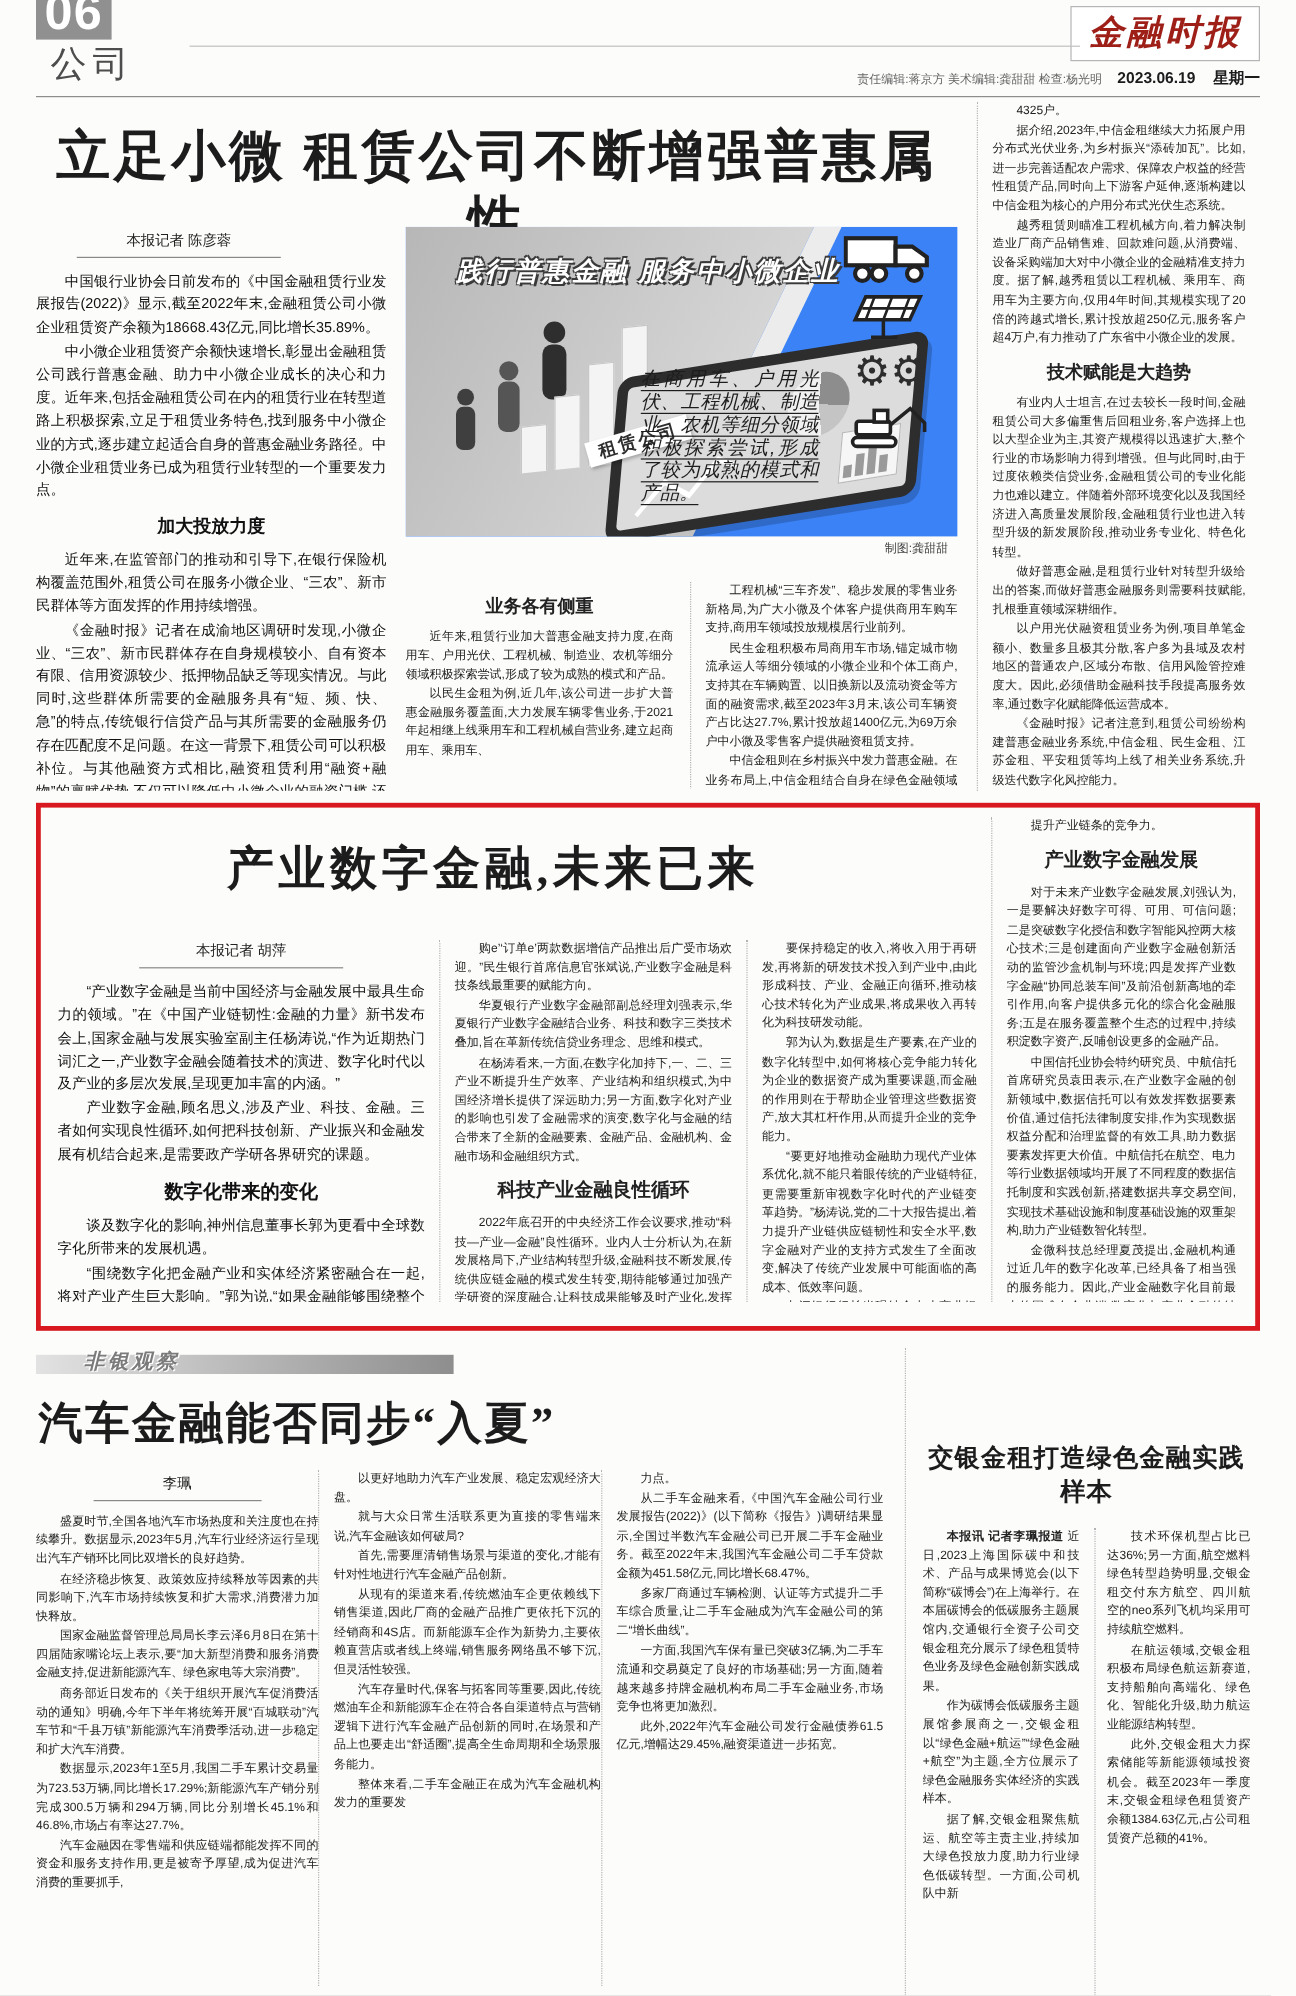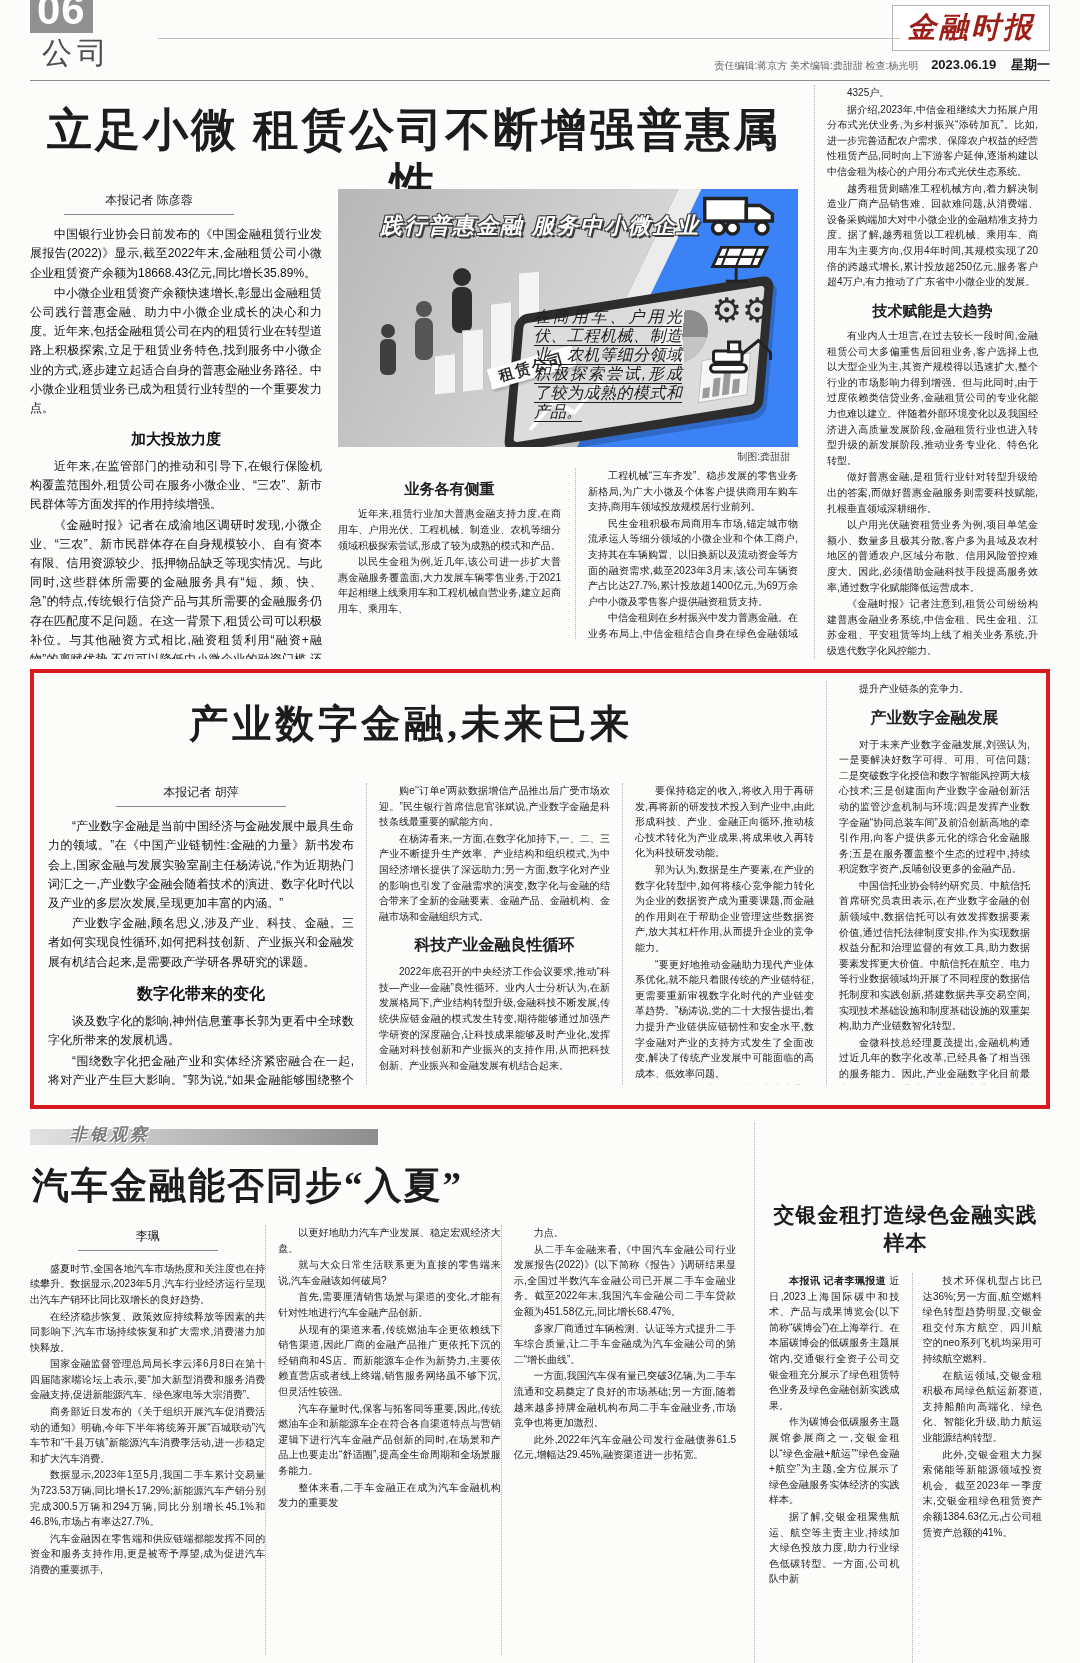--- a/index.html
+++ b/index.html
@@ -56,21 +56,21 @@
   .minibars{position:absolute;right:8px;bottom:10px;width:42px;height:34px;background:#f6f6f6;border:1px solid #bbb;
             display:flex;align-items:flex-end;gap:3px;padding:3px;}
   .minibars i{display:block;width:7px;background:#9a9a9a;}
   .ribbon{position:absolute;left:150px;top:168px;background:#fff;color:#2e2e2e;font-weight:bold;font-size:15px;
           padding:1px 10px;transform:rotate(-16deg);letter-spacing:2px;box-shadow:1px 2px 3px rgba(0,0,0,.25);}
   .icons{position:absolute;right:2px;top:4px;width:108px;display:flex;flex-direction:column;align-items:center;gap:6px;}
   .gear-glyph{font-size:34px;color:#2d2d2d;line-height:1;}
   .illus-caption{position:absolute;right:116px;bottom:26px;width:148px;font-family:Liberation Sans, sans-serif;
                  font-style:italic;font-size:16px;line-height:19px;color:#1d1d1d;text-align:justify;
                  text-decoration:underline;text-underline-offset:4px;margin-left:30px;}
-  .credit{text-align:right;font-size:10px;color:#444;margin:3px 8px 4px 0;}
+  .credit{text-align:right;font-size:10px;color:#444;margin:3px 8px 21px 0;}
   
   .feature{border:4px solid #d8191f;margin-top:10px;box-sizing:border-box;height:440px;
            display:grid;grid-template-columns:306px 244px 192px 204px;grid-template-rows:102px 302px;
            column-gap:12px;padding:8px 14px;grid-template-areas:"fh fh fh f4" "f1 f2 f3 f4";}
   .h2{grid-area:fh;font-family:"Liberation Serif","DejaVu Serif",serif;font-size:39px;font-weight:900;
       text-align:center;letter-spacing:4px;margin:16px 40px 0 0;}
   .fcol{overflow:hidden;}
   .f1{grid-area:f1;}
   .f1 .byline{width:170px;margin:0 auto 10px auto;}
   .f2{grid-area:f2;padding-left:12px;}
@@ -229,20 +229,21 @@
       <div>
           <div class="para">“产业数字金融是当前中国经济与金融发展中最具生命力的领域。”在《中国产业链韧性:金融的力量》新书发布会上,国家金融与发展实验室副主任杨涛说,“作为近期热门词汇之一,产业数字金融会随着技术的演进、数字化时代以及产业的多层次发展,呈现更加丰富的内涵。”</div>
           <div class="para">产业数字金融,顾名思义,涉及产业、科技、金融。三者如何实现良性循环,如何把科技创新、产业振兴和金融发展有机结合起来,是需要政产学研各界研究的课题。</div>
           <div class="subhead">数字化带来的变化</div>
           <div class="para">谈及数字化的影响,神州信息董事长郭为更看中全球数字化所带来的发展机遇。</div>
           <div class="para">“围绕数字化把金融产业和实体经济紧密融合在一起,将对产业产生巨大影响。”郭为说,“如果金融能够围绕整个产业链实现数字化,将对企业竞争力产生巨大影响;同时,数字化也能使金融风控模型和银行营销发生巨大变化。”</div>
         </div>
     </div>
     <div class="fcol f2 dot-l smalltxt">
         <div class="para">购e’‘订单e’两款数据增信产品推出后广受市场欢迎。”民生银行首席信息官张斌说,产业数字金融是科技条线最重要的赋能方向。</div>
+        <div class="para">华夏银行产业数字金融部副总经理刘强表示,华夏银行产业数字金融结合业务、科技和数字三类技术叠加,旨在革新传统信贷业务理念、思维和模式。</div>
         <div class="para">在杨涛看来,一方面,在数字化加持下,一、二、三产业不断提升生产效率、产业结构和组织模式,为中国经济增长提供了深远助力;另一方面,数字化对产业的影响也引发了金融需求的演变,数字化与金融的结合带来了全新的金融要素、金融产品、金融机构、金融市场和金融组织方式。</div>
         <div class="subhead">科技产业金融良性循环</div>
         <div class="para">2022年底召开的中央经济工作会议要求,推动“科技—产业—金融”良性循环。业内人士分析认为,在新发展格局下,产业结构转型升级,金融科技不断发展,传统供应链金融的模式发生转变,期待能够通过加强产学研资的深度融合,让科技成果能够及时产业化,发挥金融对科技创新和产业振兴的支持作用,从而把科技创新、产业振兴和金融发展有机结合起来。</div>
       </div>
     <div class="fcol f3 dot-l smalltxt">
         <div class="para">要保持稳定的收入,将收入用于再研发,再将新的研发技术投入到产业中,由此形成科技、产业、金融正向循环,推动核心技术转化为产业成果,将成果收入再转化为科技研发动能。</div>
         <div class="para">郭为认为,数据是生产要素,在产业的数字化转型中,如何将核心竞争能力转化为企业的数据资产成为重要课题,而金融的作用则在于帮助企业管理这些数据资产,放大其杠杆作用,从而提升企业的竞争能力。</div>
         <div class="para">“要更好地推动金融助力现代产业体系优化,就不能只着眼传统的产业链特征,更需要重新审视数字化时代的产业链变革趋势。”杨涛说,党的二十大报告提出,着力提升产业链供应链韧性和安全水平,数字金融对产业的支持方式发生了全面改变,解决了传统产业发展中可能面临的高成本、低效率问题。</div>
         <div class="para">九江银行行长肖璟结合中小商业银行的实践表示,产业极具个性化,使得金融与产业在结合的过程中能形成独特的服务方式,要综合运用“金融+科技”手段,持续提升产业效率和降低产业成本,真正</div>
       </div>

